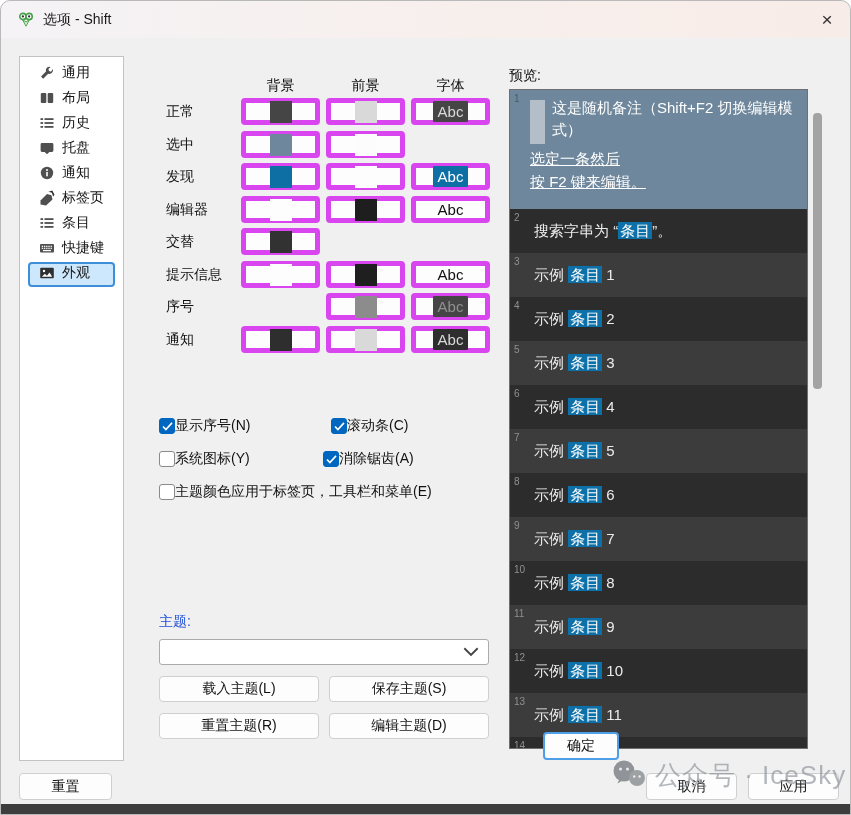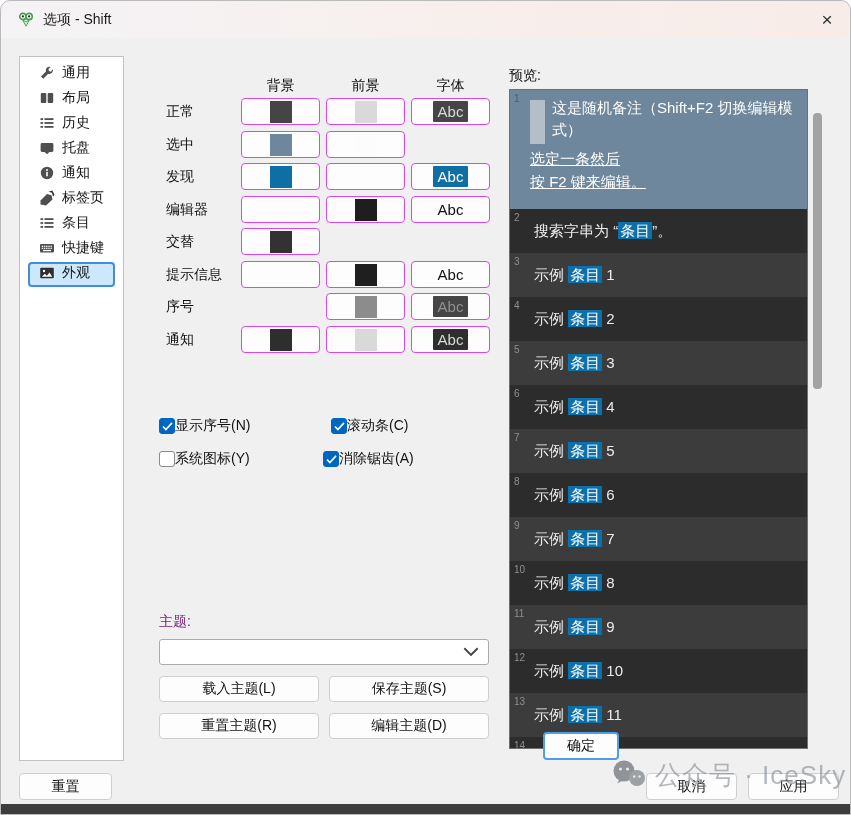--- a/index.html
+++ b/index.html
@@ -18,35 +18,35 @@
            border:1px solid #c3c3c3;box-sizing:border-box;padding-top:5px;}
   .side-item{display:flex;align-items:flex-start;gap:7px;height:25px;padding:0 3px 0 8px;margin:0 8px;
              font-size:14px;color:#141414;box-sizing:border-box;border:2px solid transparent;border-radius:4px;}
   .side-item.selected{background:#cde8fc;border-color:#3e8ed8;}
   .icon16{width:17px;height:17px;flex:0 0 17px;display:flex;align-items:center;justify-content:center;}
   .icon16 svg{width:16px;height:16px;}
   
   .col-head{position:absolute;width:79px;top:76px;text-align:center;font-size:14px;color:#111;}
   .crow{position:absolute;left:158px;width:331px;height:27px;}
   .crow-label{position:absolute;left:7px;top:0;height:27px;line-height:27px;font-size:14px;color:#111;}
-  .cbtn{position:absolute;top:0;width:79px;height:27px;background:#fdfdfd;border:1px solid #d946ef;
+  .cbtn{position:absolute;top:0;width:79px;height:27px;background:#fdfdfd;border:5px solid #d946ef;
         border-radius:4px;box-sizing:border-box;display:flex;align-items:center;justify-content:center;}
   .cbtn.p1{left:82px}.cbtn.p2{left:167px}.cbtn.p3{left:252px}
   .sw{width:22px;height:22px;}
   .abc{font-size:15px;line-height:21px;padding:0 5px;border-radius:1px;}
   
   .cb{position:absolute;display:flex;align-items:center;height:18px;}
   .cb-box{width:16px;height:16px;box-sizing:border-box;border:1px solid #8a8a8a;border-radius:3px;
           background:#fff;display:flex;align-items:center;justify-content:center;}
   .cb-box svg{display:none;width:11px;height:9px;}
   .cb-box.checked{background:#0067c0;border-color:#0067c0;}
   .cb-box.checked svg{display:block;}
   .cb-label{font-size:14px;color:#111;}
   
-  .theme-label{position:absolute;left:158px;top:612px;font-size:14px;color:#701a75;}
+  .theme-label{position:absolute;left:158px;top:612px;font-size:14px;color:#1d4ed8;}
   .combo{position:absolute;left:158px;top:638px;width:330px;height:26px;background:#fff;
          border:1px solid #ababab;border-radius:3px;box-sizing:border-box;display:flex;align-items:center;
          justify-content:space-between;padding:0 9px;}
   .combo-value{font-size:13px;color:#111;}
   .tbtn{position:absolute;width:160px;height:26px;background:#fdfdfd;border:1px solid #cfcfcf;border-radius:4px;
         box-sizing:border-box;font-size:14px;color:#111;display:flex;align-items:center;justify-content:center;}
   
   .pv-label{position:absolute;left:508px;top:66px;font-size:14px;color:#111;}
   .pv-list{position:absolute;left:508px;top:88px;width:299px;height:660px;border:1px solid #6f6f6f;
            box-sizing:border-box;overflow:hidden;background:#3c3c3c;}
@@ -309,20 +309,24 @@
     <span class="cb-label">系统图标(Y)</span>
   </div>
   <div class="cb" style="left:322px;top:449px">
     <span class="cb-box checked">
         <svg viewBox="0 0 12 10">
           <path d="M1 5l3.2 3.4L11 1" stroke="#fff" stroke-width="1.8" fill="none"></path>
         </svg>
       </span>
     <span class="cb-label">消除锯齿(A)</span>
   </div>
+  <div class="cb" style="left:158px;top:482px">
+    <span class="cb-box"></span>
+    <span class="cb-label">主题颜色应用于标签页，工具栏和菜单(E)</span>
+  </div>
 
   <div class="theme-label">主题:</div>
   <div class="combo">
     <span class="combo-value"></span>
     <span class="icon16">
         <svg width="12" height="8" viewBox="0 0 12 8">
           <path d="M1 1.2l5 5 5-5" stroke="#444" stroke-width="1.4" fill="none"></path>
         </svg>
       </span>
   </div>

